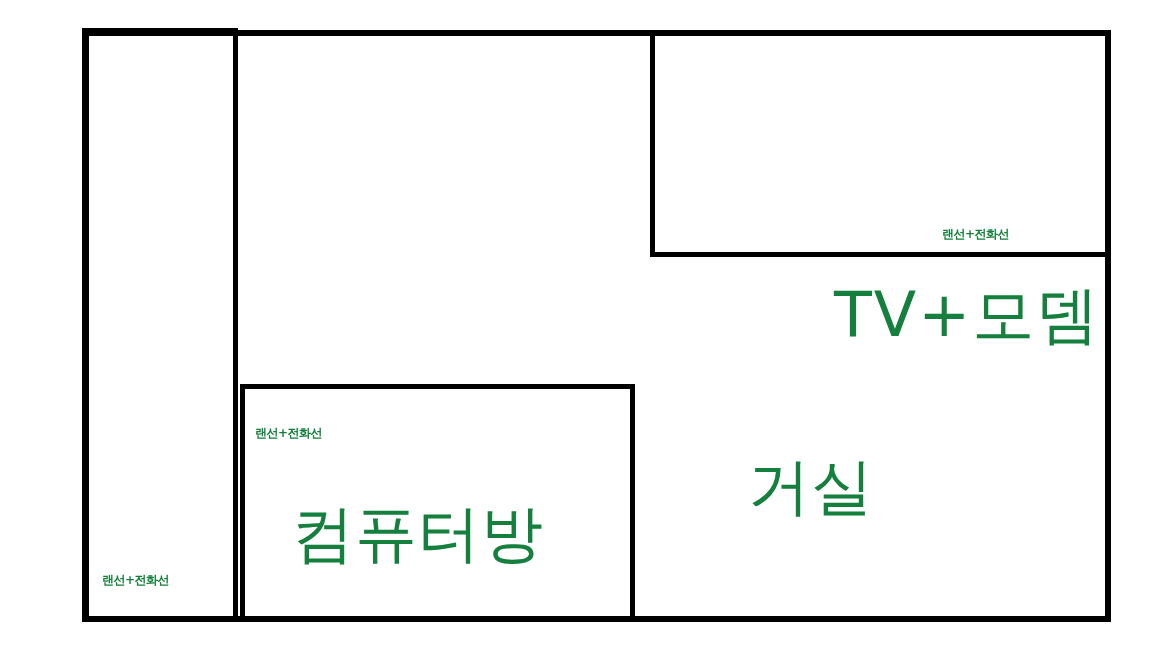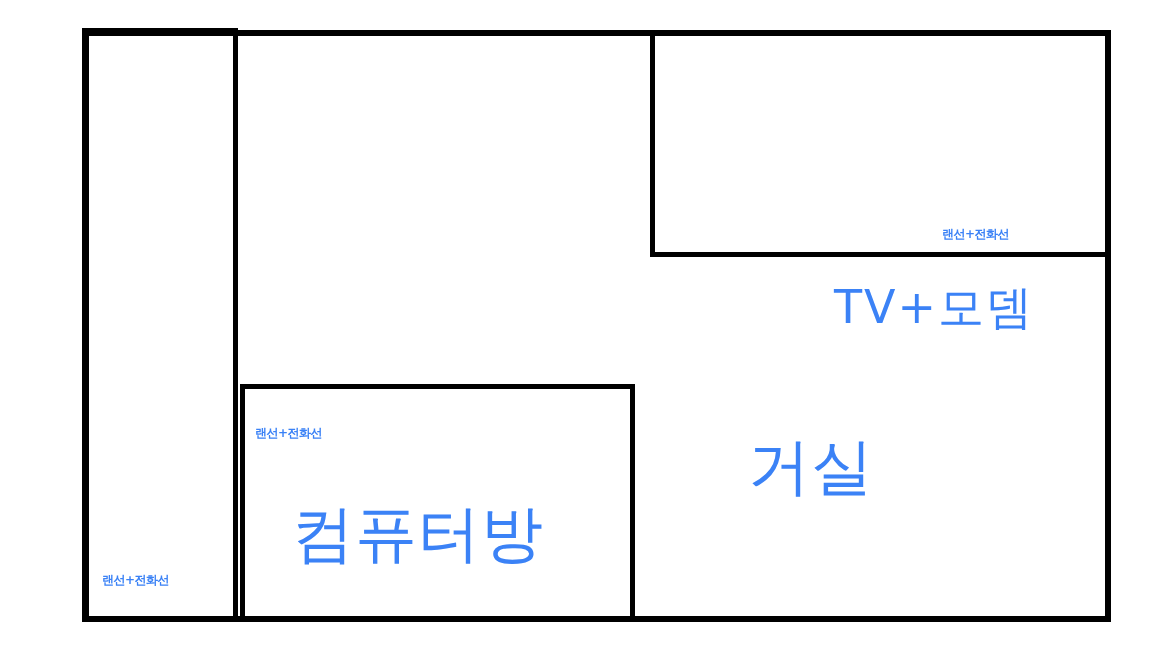--- a/index.html
+++ b/index.html
@@ -1,21 +1,21 @@
 <!DOCTYPE html>
 <html><head>
   <meta charset="utf-8">
   <style>
     html, body { margin: 0; padding: 0; background: #ffffff; }
     body { width: 1152px; height: 648px; position: relative; overflow: hidden;
            font-family: "DejaVu Sans", "Liberation Sans", sans-serif; color: #000; }
     .wall { position: absolute; background: #000; }
-    .label { position: absolute; white-space: nowrap; line-height: 1; color: #3b82f6; }
+    .label { position: absolute; white-space: nowrap; line-height: 1; color: #15803d; }
     .small { font-size: 12px; font-weight: bold; letter-spacing: -0.5px; }
-    .room-big { font-size: 46px; letter-spacing: 2px; }
+    .room-big { font-size: 62px; letter-spacing: 2px; }
     .room-mid { font-size: 62px; letter-spacing: 1px; }
   </style>
 </head>
 <body>
 
 <div>
 
   <div class="wall" style="left:82px; top:30px; width:1029px; height:6px;"></div>
   <div class="wall" style="left:82px; top:616px; width:1029px; height:6px;"></div>
   <div class="wall" style="left:82px; top:30px; width:7px; height:592px;"></div>
@@ -27,16 +27,16 @@
   <div class="wall" style="left:650px; top:32px; width:5px; height:225px;"></div>
   <div class="wall" style="left:650px; top:252px; width:460px; height:5px;"></div>
 
   <div class="wall" style="left:240px; top:384px; width:395px; height:5px;"></div>
   <div class="wall" style="left:240px; top:384px; width:5px; height:238px;"></div>
   <div class="wall" style="left:630px; top:384px; width:5px; height:238px;"></div>
 
   <div class="label small" style="left:942px; top:228px;">랜선+전화선</div>
   <div class="label room-big" style="left:834px; top:284px;">TV+모뎀</div>
   <div class="label small" style="left:255px; top:427px;">랜선+전화선</div>
-  <div class="label room-mid" style="left:748px; top:436px;">거실</div>
+  <div class="label room-mid" style="left:748px; top:456px;">거실</div>
   <div class="label room-mid" style="left:292px; top:503px;">컴퓨터방</div>
   <div class="label small" style="left:102px; top:574px;">랜선+전화선</div>
 </div>
 
 </body></html>

